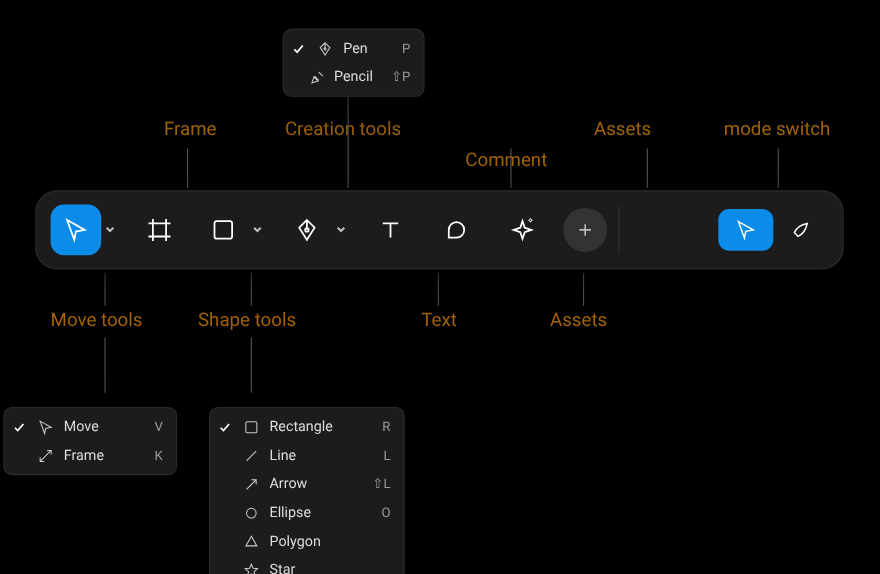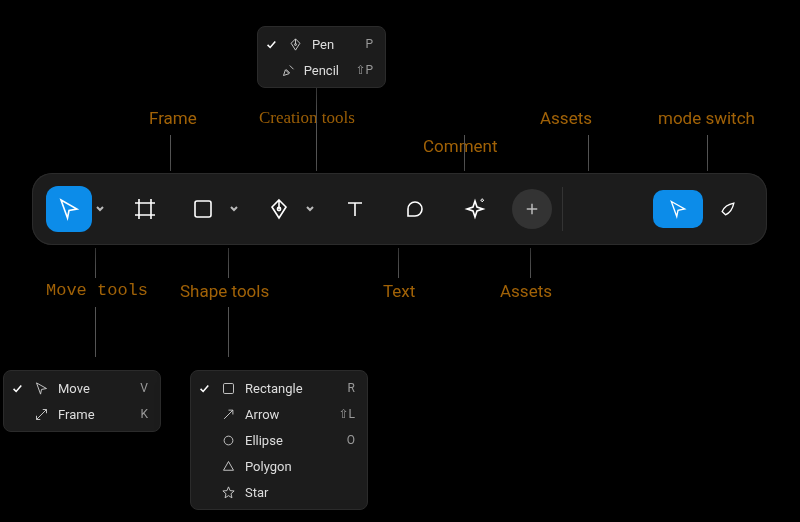--- a/index.html
+++ b/index.html
@@ -97,33 +97,33 @@
       </g>
     <g id="i-check">
         <path d="M3 8 L6 11 L12 4"></path>
       </g>
   </defs>
 </svg>
 
 <div class="label" style="left:149px;top:108px;">Frame</div>
 <div class="leader-v" style="left:170px;top:135px;height:36px;"></div>
 
-<div class="label" style="left:259px;top:108px;font-family:Liberation Serif, serif;">Creation tools</div>
+<div class="label" style="left:259px;top:108px;">Creation tools</div>
 <div class="leader-v" style="left:316px;top:70px;height:101px;"></div>
 
 <div class="label" style="left:423px;top:108px;margin-top:28px;">Comment</div>
 <div class="leader-v" style="left:464px;top:135px;height:36px;"></div>
 
 <div class="label" style="left:540px;top:108px;">Assets</div>
 <div class="leader-v" style="left:588px;top:135px;height:36px;"></div>
 
 <div class="label" style="left:658px;top:108px;">mode switch</div>
 <div class="leader-v" style="left:707px;top:135px;height:36px;"></div>
 
-<div class="label" style="left:46px;top:281px;font-family:Liberation Mono, monospace;">Move tools</div>
+<div class="label" style="left:46px;top:281px;">Move tools</div>
 <div class="leader-v" style="left:95px;top:248px;height:30px;"></div>
 <div class="leader-v" style="left:95px;top:307px;height:50px;"></div>
 
 <div class="label" style="left:180px;top:281px;">Shape tools</div>
 <div class="leader-v" style="left:228px;top:248px;height:30px;"></div>
 <div class="leader-v" style="left:228px;top:307px;height:50px;"></div>
 
 <div class="label" style="left:383px;top:281px;">Text</div>
 <div class="leader-v" style="left:398px;top:248px;height:30px;"></div>
 
@@ -280,20 +280,30 @@
           <use href="#i-rect"></use>
         </svg>
       </span>
       <span class="fly-label">Rectangle</span>
       <span class="fly-short">R</span>
     </div>
     <div class="flyout-row">
       <span class="fly-check"></span>
       <span class="fly-icon">
         <svg viewBox="0 0 24 24">
+          <use href="#i-line"></use>
+        </svg>
+      </span>
+      <span class="fly-label">Line</span>
+      <span class="fly-short">L</span>
+    </div>
+    <div class="flyout-row">
+      <span class="fly-check"></span>
+      <span class="fly-icon">
+        <svg viewBox="0 0 24 24">
           <use href="#i-arrow"></use>
         </svg>
       </span>
       <span class="fly-label">Arrow</span>
       <span class="fly-short">⇧L</span>
     </div>
     <div class="flyout-row">
       <span class="fly-check"></span>
       <span class="fly-icon">
         <svg viewBox="0 0 24 24">

